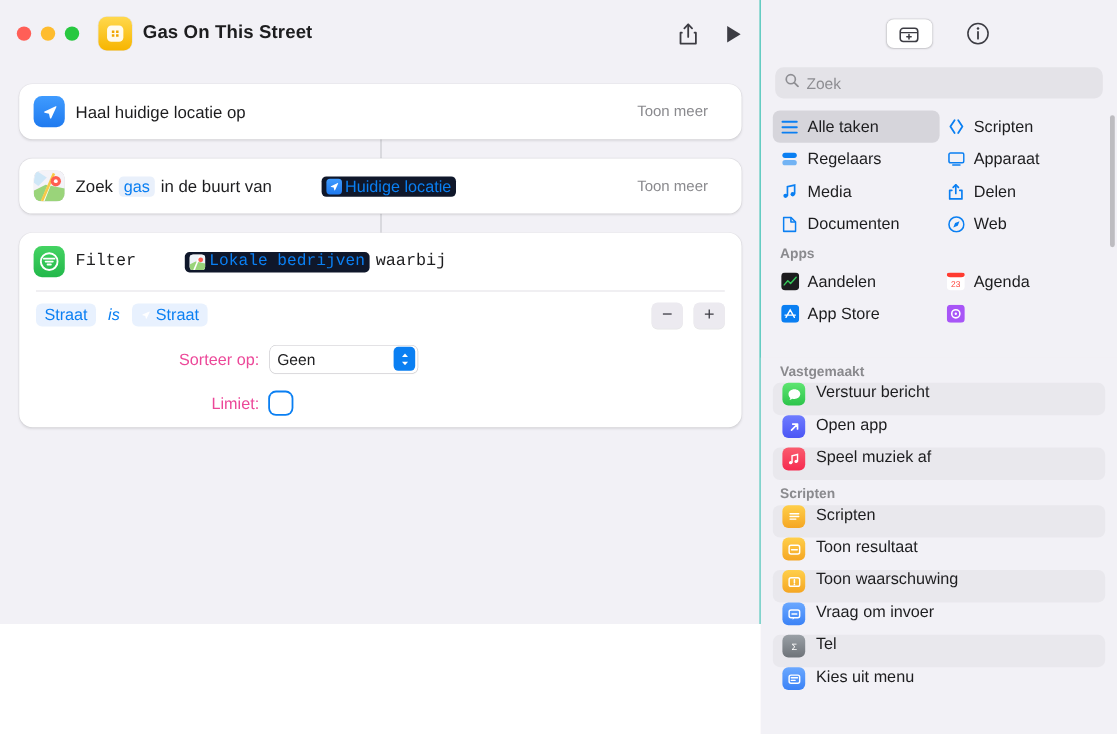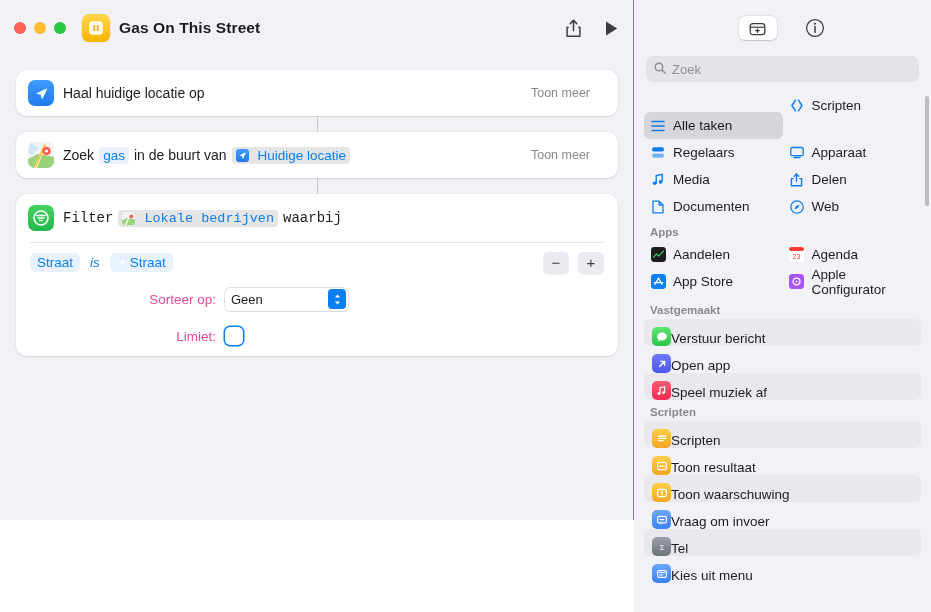--- a/index.html
+++ b/index.html
@@ -108,22 +108,23 @@
     display: inline-flex; align-items: center;
     border-radius: 4px;
     padding: 1px 4px;
     font-size: 13.5px;
     color: #0a7ff2;
     background: #e8f1fe;
     font-weight: normal;
   }
   .token.plain { background: #e9f0fb; }
   .token.var {
-    background: #e5e5e5;
-    gap: 9px;
+    background: #0f172a;
+    gap: 3px;
+    margin-left: 36px;
   }
   .token .tok-ic {
     width: 13px; height: 13px; border-radius: 3px;
     background: linear-gradient(180deg,#3f9bff 0%, #1f7aef 100%);
     display:inline-flex; align-items:center; justify-content:center;
     flex: 0 0 auto;
   }
   .token .tok-ic-g {
     width: 13px; height: 13px; border-radius: 3px;
     background: #ffffff; box-shadow: 0 0 0 0.5px #c8c7cc inset;
@@ -233,35 +234,36 @@
     column-gap: 0px;
   }
   .cat {
     height: 27px;
     display: flex; align-items: center;
     gap: 7px;
     padding: 0 6px;
     border-radius: 6px;
     font-size: 13.5px; color: #1d1d1f;
   }
-  .cat.sel { background: #d6d5db; margin-top: 20px; }
+  .cat.sel { background: #d6d5db; }
   .cat .ci { width: 16px; display:flex; align-items:center; justify-content:center; flex:0 0 auto;}
   .section-hdr {
     font-size: 11.5px; color: #8a8a8e; font-weight: bold;
     padding: 6px 16px 3px 16px;
   }
   .pinned-wrap {
     position: absolute;
     left: 0; right: 0; top: 298px; bottom: 0;
     background: #f2f1f6;
   }
   .list-item {
     margin: 0 10px;
     height: 27px;
-    display: flex; align-items: flex-end;
+    display: flex; align-items: flex-start;
+    gap: 9px;
     padding: 0 8px;
     border-radius: 6px;
     font-size: 13.5px; color: #1d1d1f;
   }
   .list-item.alt { background: #e9e8ed; }
   .li-ic {
     width: 19px; height: 19px; border-radius: 5px;
     display:flex; align-items:center; justify-content:center;
     flex: 0 0 auto;
   }
@@ -563,21 +565,20 @@
         <span>App Store</span>
       </div>
       <div class="cat">
         <span class="ci">
             <svg width="15" height="15" viewBox="0 0 15 15">
               <rect width="15" height="15" rx="3.4" fill="#a855f7"></rect>
               <circle cx="7.5" cy="7.5" r="3.4" fill="none" stroke="#fff" stroke-width="1.3"></circle>
               <circle cx="7.5" cy="7.5" r="1" fill="#fff"></circle>
             </svg>
           </span>
-        <span>Apple Configurator</span>
       </div>
     </div>
 
     <div class="scrollbar"></div>
 
     <div class="pinned-wrap">
       <div class="section-hdr">Vastgemaakt</div>
 
       <div class="list-item alt">
         <span class="li-ic" style="background:linear-gradient(180deg,#5ee571,#2cc44a);">

